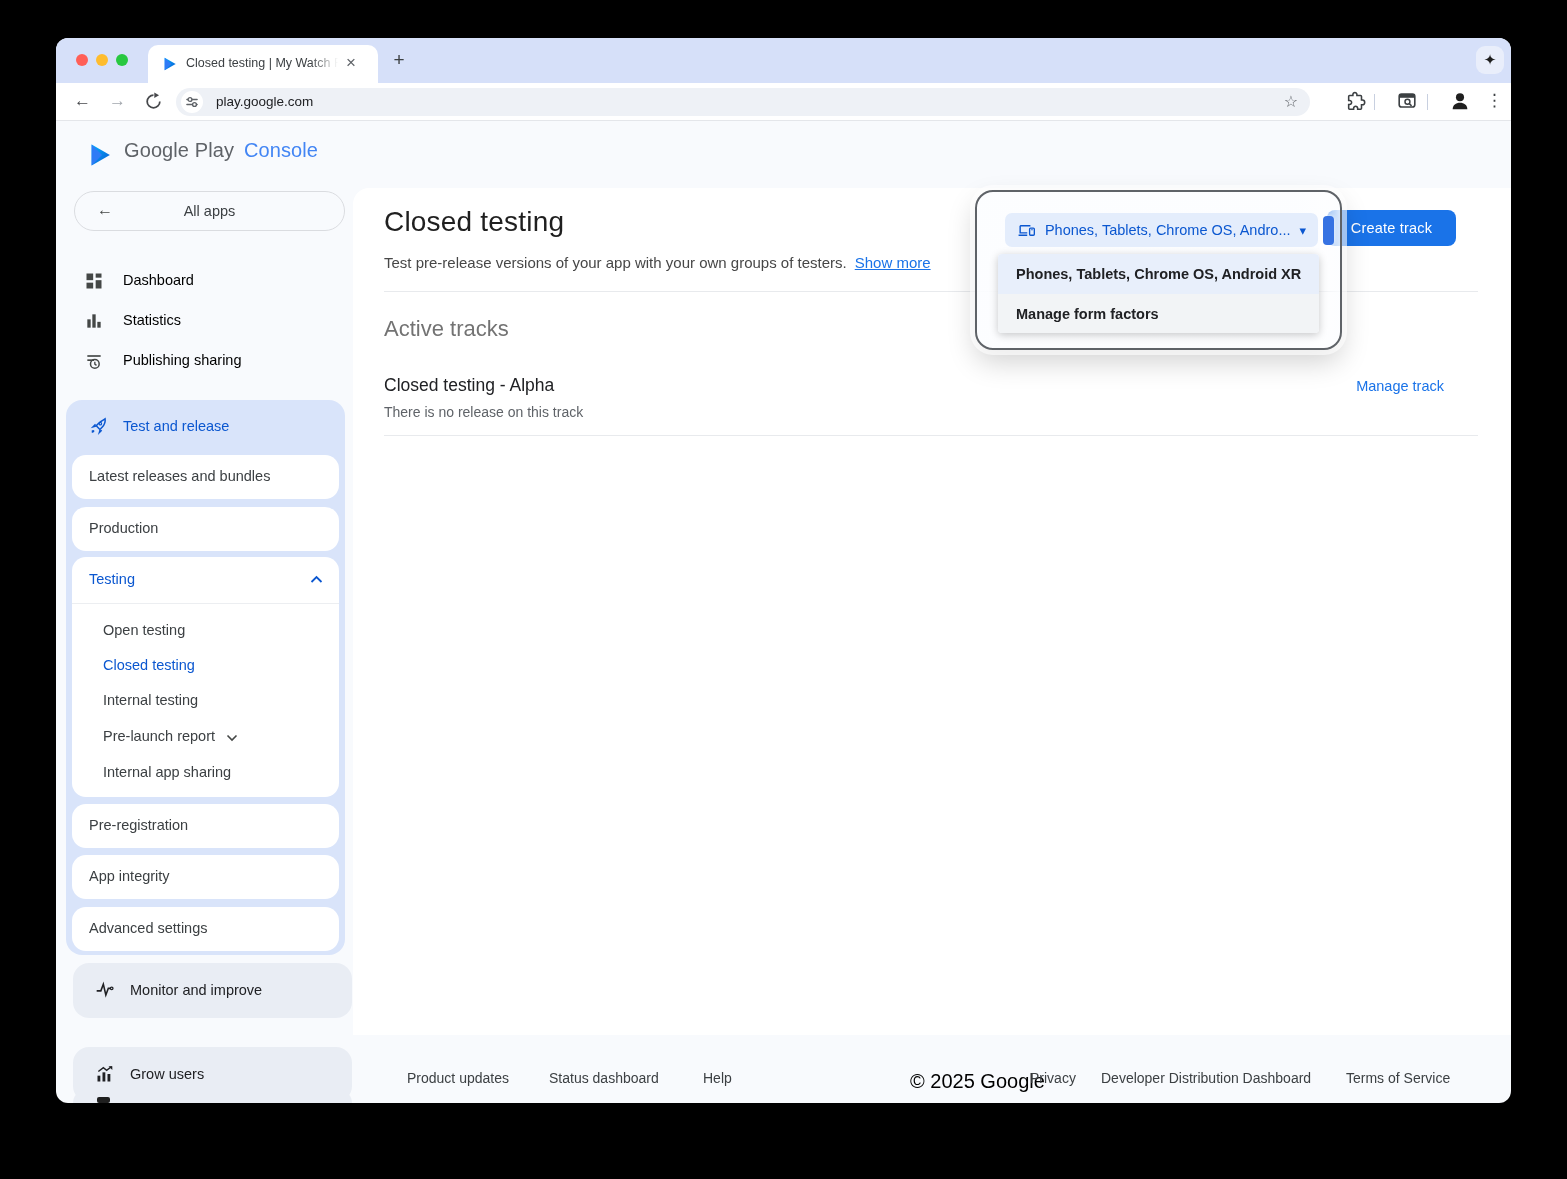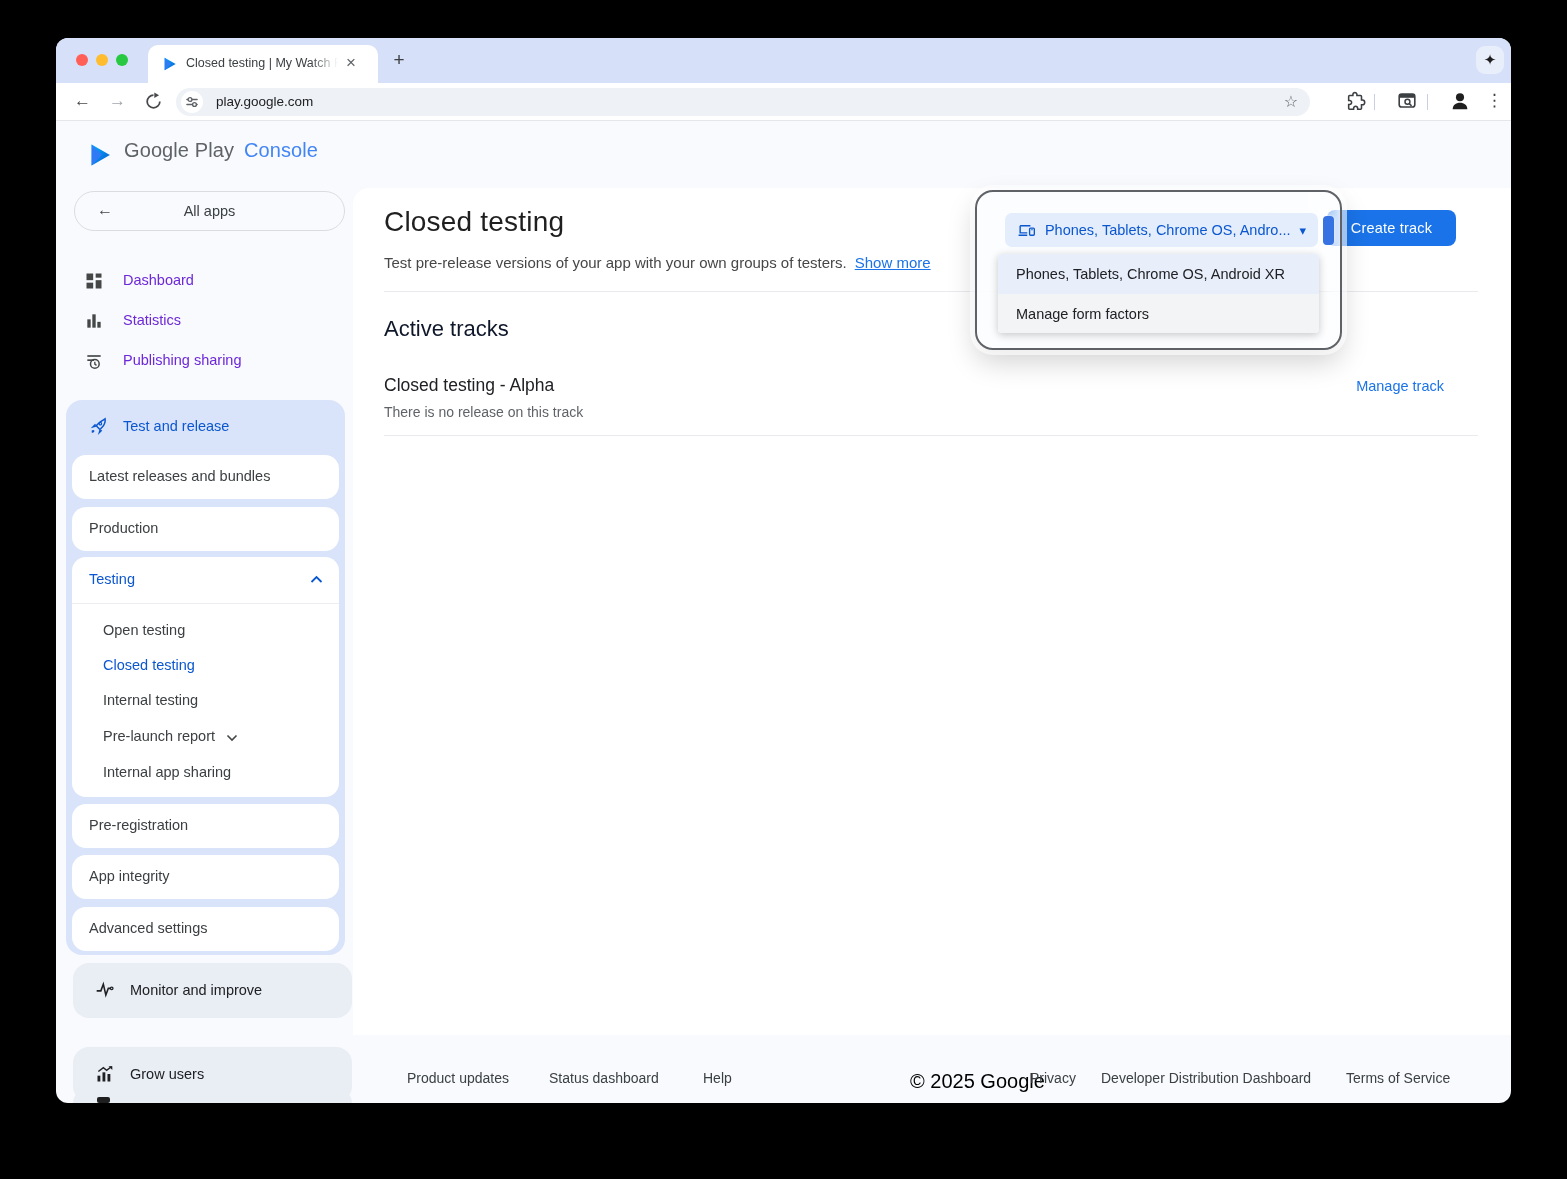--- a/index.html
+++ b/index.html
@@ -32,52 +32,52 @@
   #appchip{left:1235px;top:98px;height:39px;background:#fff;border:1px solid #dadce0;border-radius:10px;display:flex;align-items:center;gap:9px;padding:0 14px 0 5px;box-sizing:border-box;}
   #appchip .cube{width:29px;height:29px;background:#f1f3f4;border-radius:6px;display:flex;align-items:center;justify-content:center;}
   #appchip span{font-size:14px;color:#202124;}
   #avatar{left:1403px;top:100px;width:32px;height:32px;border-radius:50%;background:linear-gradient(135deg,#c13bd0,#8e24aa 70%);display:flex;align-items:center;justify-content:center;}
   
   #allapps{left:18px;top:153px;width:271px;height:40px;border:1px solid #dadce0;border-radius:21px;box-sizing:border-box;}
   #allapps .arr{left:22px;top:9px;font-size:16px;color:#444746;}
   #allapps .lbl{width:100%;text-align:center;top:11px;font-size:14.5px;color:#3c4043;}
   .navrow{left:18px;width:270px;height:38px;}
   .navrow .ic{left:10px;top:9px;width:20px;height:20px;}
-  .navrow .lbl{left:49px;top:10px;font-size:14.5px;color:#6d28d9;}
+  .navrow .lbl{left:49px;top:10px;font-size:14.5px;color:#000000;}
   #bluebox{left:10px;top:362px;width:279px;height:555px;background:#d9e4fa;border-radius:16px;}
   #tr-head{left:12px;top:8px;width:255px;height:36px;}
   #tr-head .ic{left:10px;top:8px;width:20px;height:20px;}
   #tr-head .lbl{left:45px;top:10px;font-size:14.5px;font-weight:500;color:#0b57d0;}
   .scard{left:6px;width:267px;background:#fff;border-radius:14px;box-sizing:border-box;}
   .scard .lbl{left:17px;font-size:14.5px;color:#3c4043;}
   .sub-lbl{left:31px;font-size:14.5px;color:#3c4043;}
   .graycard{left:10px;width:279px;height:55px;background:#e9edf4;border-radius:16px;margin-left:7px;}
   .graycard .ic{left:22px;top:17px;width:20px;height:20px;}
   .graycard .lbl{left:57px;top:19px;font-size:14.5px;font-weight:500;color:#202124;}
   
   #maincard{left:297px;top:150px;width:1158px;height:847px;background:#fff;border-radius:16px 0 0 0;}
   .hr{height:1px;background:#e8eaed;}
   #pagetitle{left:31px;top:18px;font-size:28px;font-weight:500;color:#1f1f1f;letter-spacing:.2px;}
   #pagedesc{left:31px;top:66px;font-size:15px;color:#474747;}
   #pagedesc a{color:#1a73e8;text-decoration:underline;margin-left:8px;font-weight:500;}
-  #activetracks{left:31px;top:128px;font-size:22px;font-weight:500;color:#0f172a;}
+  #activetracks{left:31px;top:128px;font-size:22px;font-weight:500;color:#737373;}
   #trackname{left:31px;top:187px;font-size:17.5px;font-weight:500;color:#202124;}
   #trackstatus{left:31px;top:216px;font-size:14px;color:#5f6368;}
   #managetrack{top:190px;right:67px;font-size:14.5px;font-weight:500;color:#1a73e8;}
   
   #createbtn{left:1271px;top:172px;width:129px;height:36px;background:#1a73e8;border-radius:8px;
     color:#fff;font-size:14.5px;font-weight:500;text-align:center;line-height:36px;z-index:40;letter-spacing:.2px;}
   #overlay{left:919px;top:152px;width:367px;height:160px;border:2px solid #5f6368;border-radius:18px;
     background:linear-gradient(to right,rgba(252,253,255,.92) 88%,rgba(252,253,255,.55) 96%,rgba(252,253,255,.85));
     box-shadow:0 0 0 5px rgba(255,255,255,.6),0 12px 28px rgba(0,0,0,.18);z-index:50;box-sizing:border-box;padding-left:44px;}
   #ffselector{left:28px;top:21px;width:313px;height:34px;background:#e4edfc;border-radius:7px;display:flex;align-items:center;padding:0 12px;box-sizing:border-box;gap:9px;}
   #ffselector .sel-lbl{font-size:14.5px;font-weight:500;color:#0b57d0;flex:1;white-space:nowrap;}
   #ffselector .caret{font-size:13px;color:#0b57d0;}
   #ffmenu{left:21px;top:62px;width:321px;border-radius:4px;overflow:hidden;box-shadow:0 2px 8px rgba(0,0,0,.22);}
-  .ffitem{height:40px;display:flex;align-items:center;padding-left:18px;font-size:14.5px;color:#202124;}
+  .ffitem{height:40px;display:flex;align-items:center;padding-left:18px;font-size:14.5px;color:#202124;font-weight:bold;}
   .ffitem.sel{background:#e8effb;}
   .ffitem.plain{background:#f2f4f6;height:39px;}
   #sliver{left:346px;top:24px;width:11px;height:29px;background:#3672e2;border-radius:4px;box-shadow:0 0 5px rgba(255,255,255,.9);}
   
   #footer{left:0;top:997px;width:1455px;height:68px;}
   .flink{top:35px;font-size:14px;color:#3c4043;}
   .fcopy{top:35px;font-size:20px;color:#000000;}
 </style>
 </head>
 <body>

